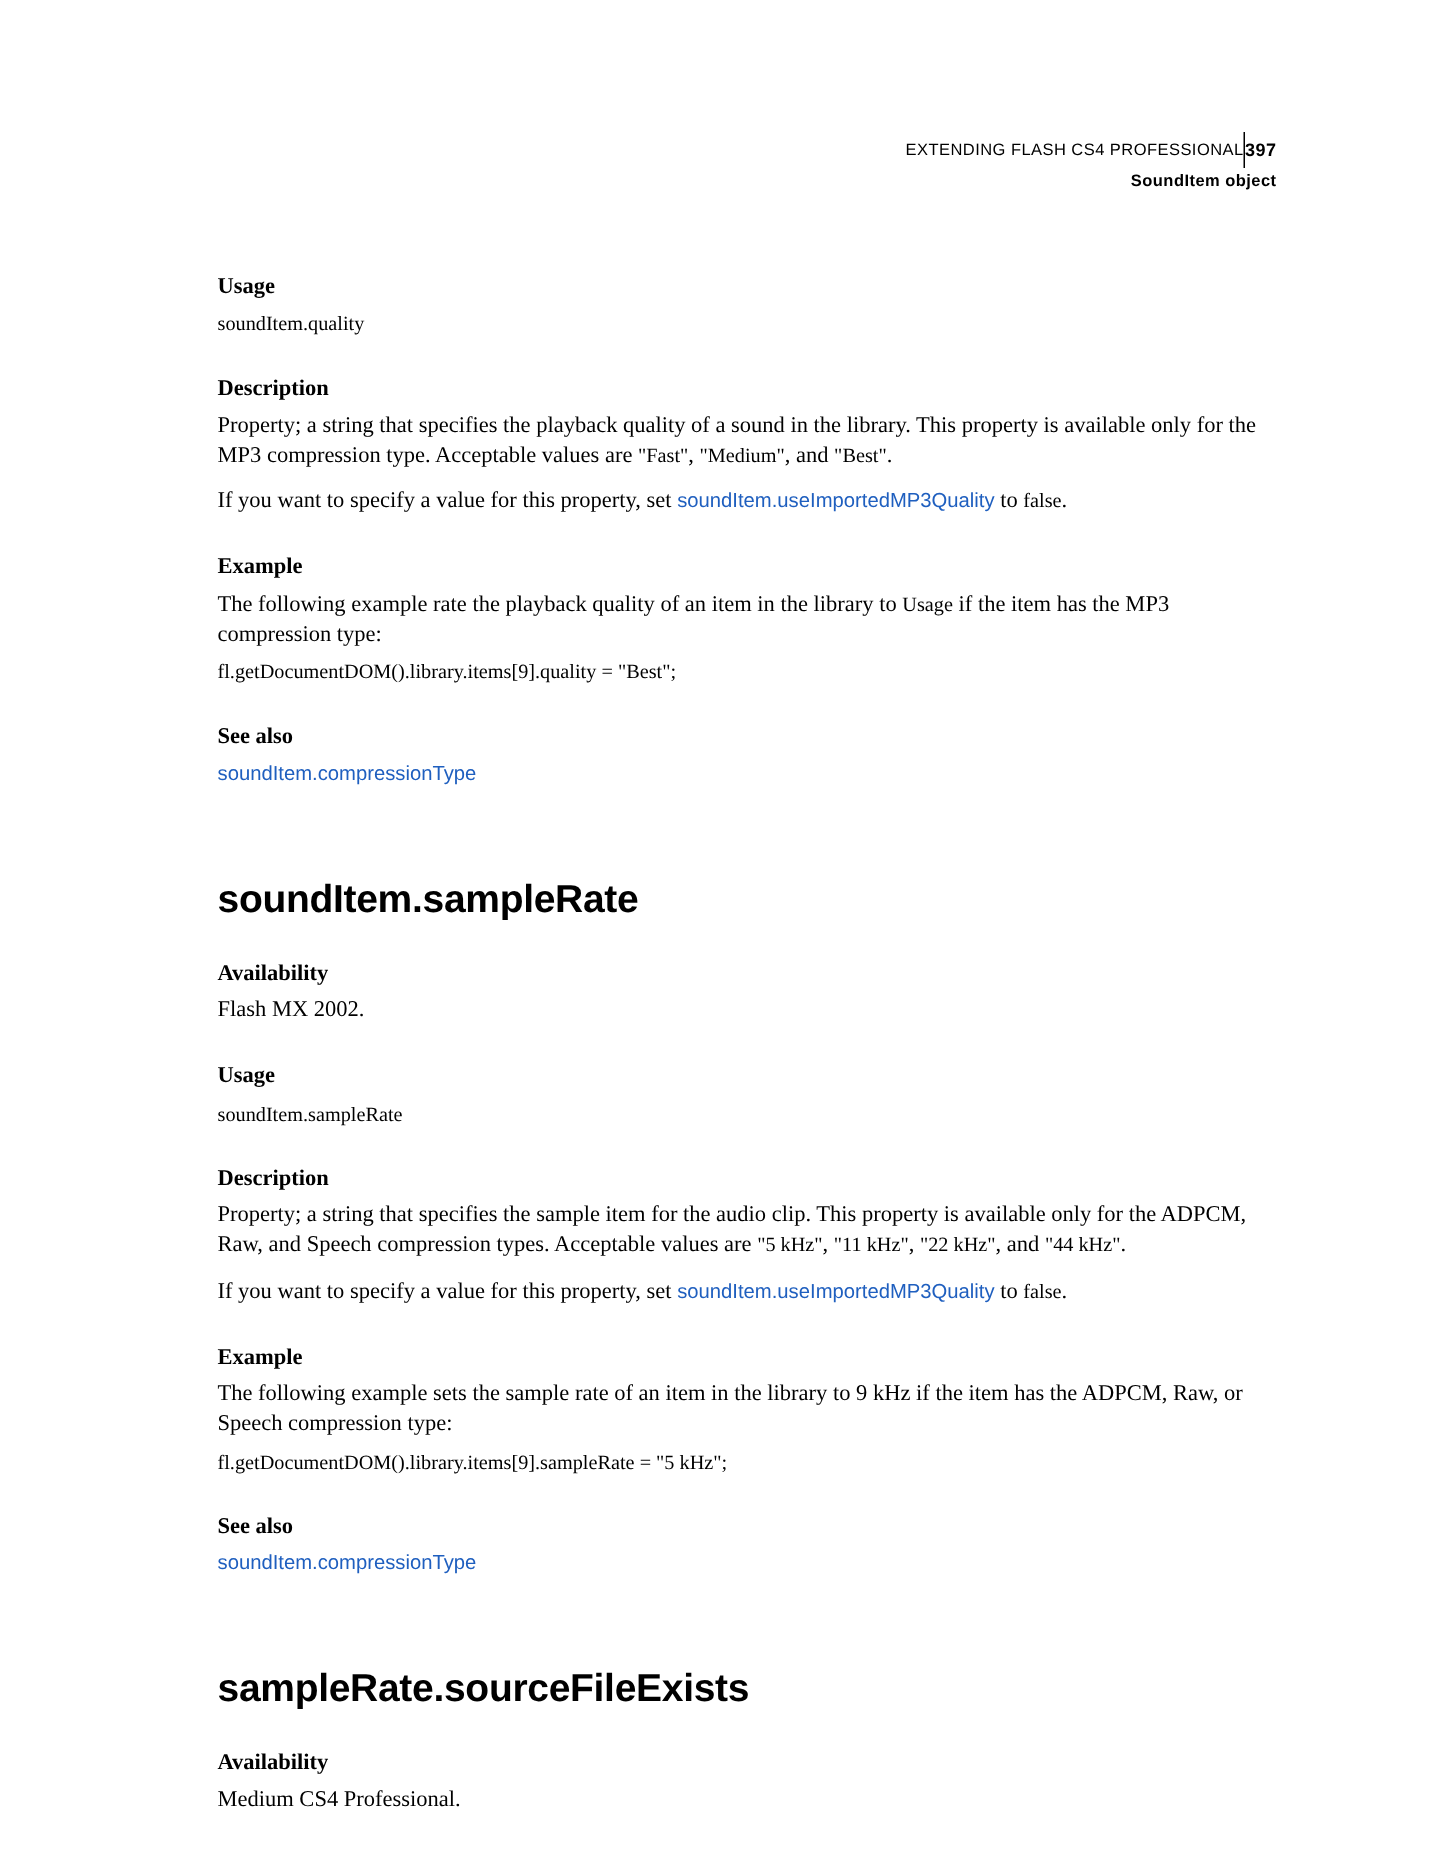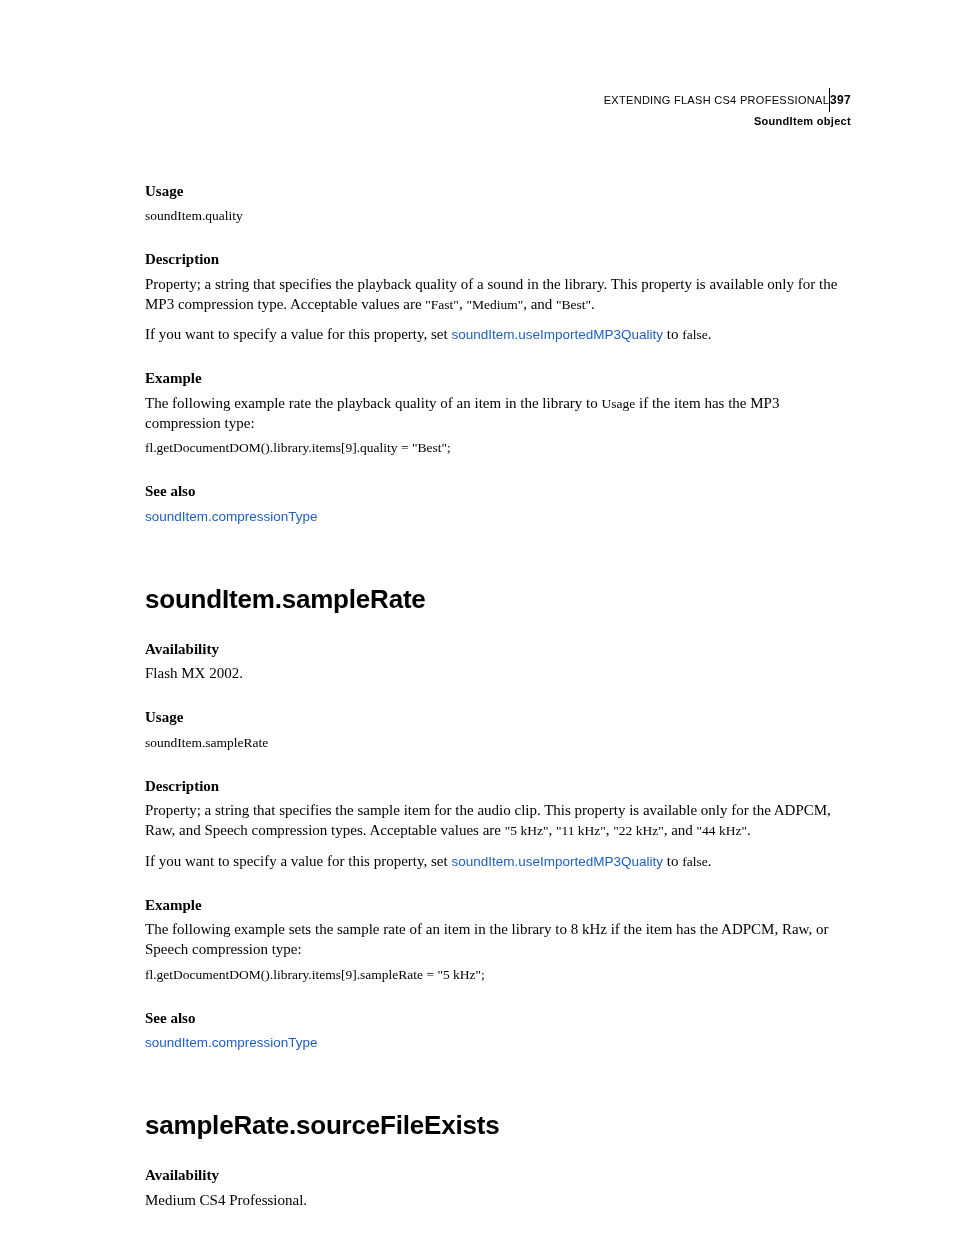--- a/index.html
+++ b/index.html
@@ -86,21 +86,21 @@
 
 <div class="sect-h">Description</div>
 <p class="body-text">
   <span>Property; a string that specifies the sample item for the audio clip. This property is available only for the ADPCM, Raw, and Speech compression types. Acceptable values are </span><code>"5 kHz"</code><span>, </span><code>"11 kHz"</code><span>, </span><code>"22 kHz"</code><span>, and </span><code>"44 kHz"</code><span>.</span>
 </p>
 <p class="body-text">
   <span>If you want to specify a value for this property, set </span><a href="#" class="link">soundItem.useImportedMP3Quality</a><span> to </span><code>false</code><span>.</span>
 </p>
 
 <div class="sect-h">Example</div>
-<p class="body-text">The following example sets the sample rate of an item in the library to 8 kHz if the item has the ADPCM, Raw, or Speech compression type:</p>
+<p class="body-text">The following example sets the sample rate of an item in the library to 9 kHz if the item has the ADPCM, Raw, or Speech compression type:</p>
 <pre class="mono">fl.getDocumentDOM().library.items[9].sampleRate = "5 kHz";</pre>
 
 <div class="sect-h">See also</div>
 <p class="body-text">
   <a href="#" class="link">soundItem.compressionType</a>
 </p>
 
 <h2 class="api-heading">sampleRate.sourceFileExists</h2>
 
 <div class="sect-h" style="margin-top:0">Availability</div>

